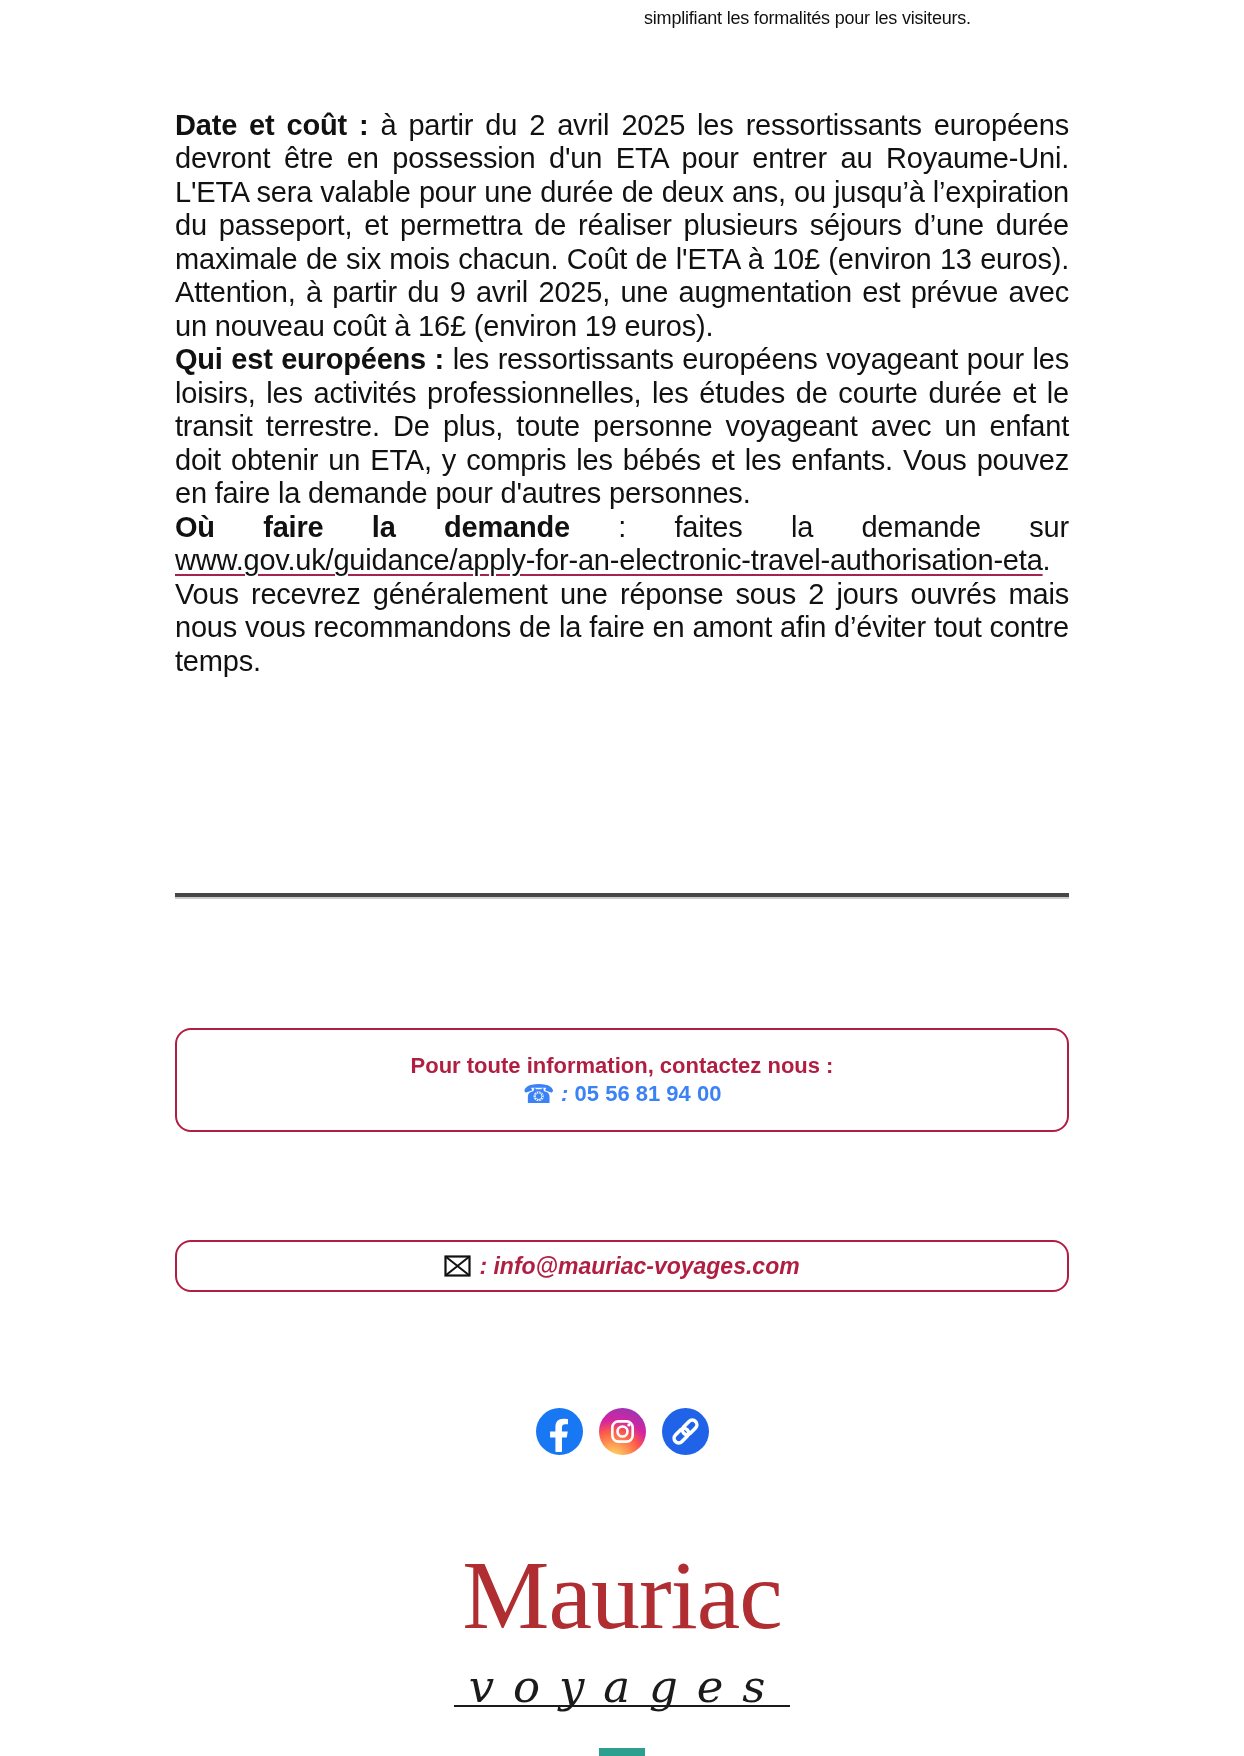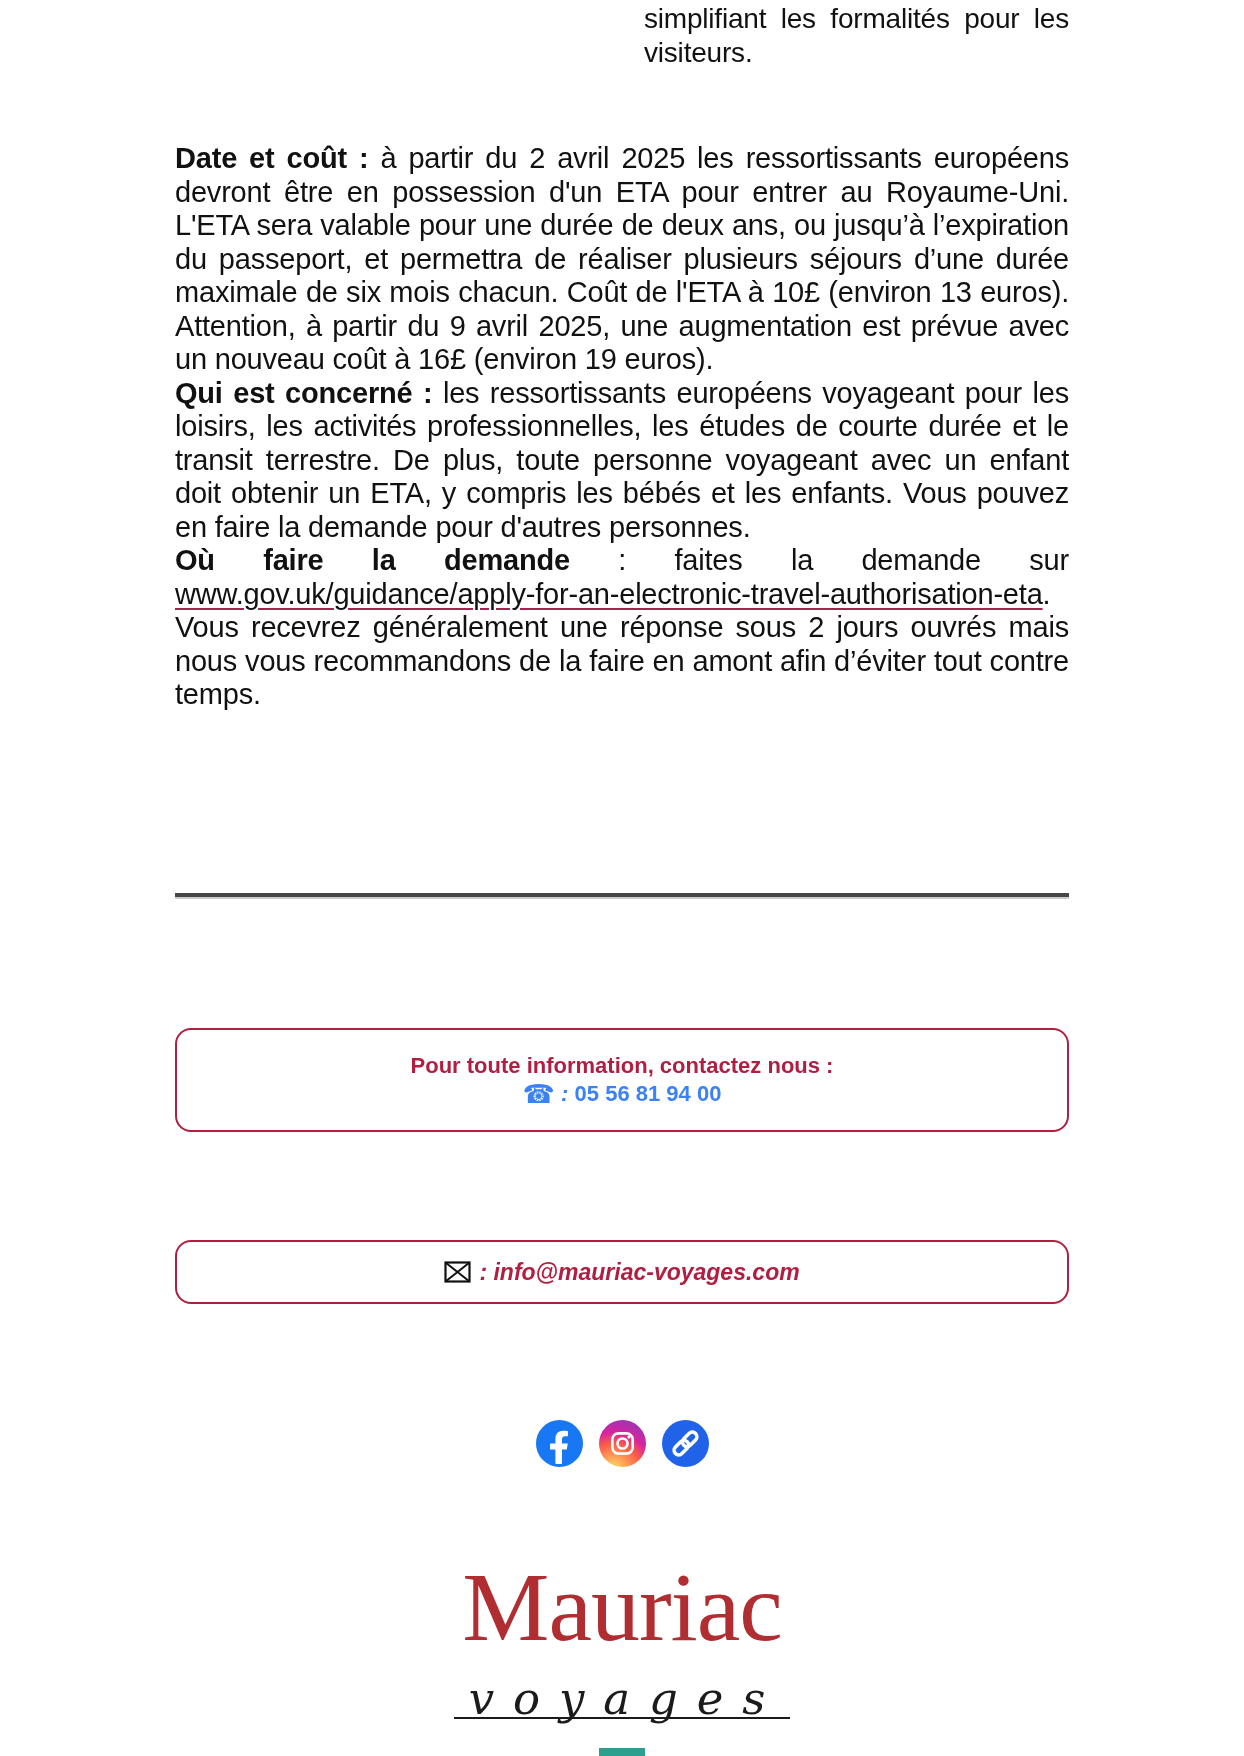--- a/index.html
+++ b/index.html
@@ -11,21 +11,21 @@
     position: relative;
     overflow: hidden;
   }
   .content { width: 894px; margin: 0 auto; padding-top: 2px; }
 
   
   .intro {
     margin-left: 469px;
     width: 425px;
     text-align: justify;
-    font-size: 28px;
+    font-size: 18px;
     line-height: 33.5px;
     letter-spacing: -0.2px;
   }
 
   .paragraphs {
     margin-top: 73px;
     text-align: justify;
     font-size: 29px;
     line-height: 33.5px;
     letter-spacing: -0.2px;
@@ -55,21 +55,21 @@
     align-items: center; justify-content: center;
   }
   .contact-box { margin-top: 129px; height: 104px; }
   .contact-heading {
     color: #b01f42; font-weight: bold; font-size: 22px; line-height: 28px;
   }
   .phone-line { color: #3b82f6; font-weight: bold; font-size: 22px; line-height: 28px; }
   .phone-glyph { font-size: 26px; vertical-align: -2px; font-weight: normal; }
   .sep-italic { font-style: italic; }
 
-  .email-box { margin-top: 108px; height: 64px; }
+  .email-box { margin-top: 108px; height: 52px; }
   .email-line {
     display: flex; align-items: center; gap: 8px;
     font-size: 23px; font-weight: bold; font-style: italic; color: #b01f42;
   }
   .envelope { width: 27px; height: 22px; display: block; }
 
   .social-row {
     margin-top: 116px;
     display: flex; justify-content: center; gap: 16px;
   }
@@ -109,21 +109,21 @@
 </head>
 <body>
 
 <div class="content">
 
   <p class="intro">simplifiant les formalités pour les visiteurs.</p>
 
   <div class="paragraphs">
     <p><b>Date et coût :</b><span> à partir du 2 avril 2025 les ressortissants européens devront être en possession d'un ETA pour entrer au Royaume-Uni. L'ETA sera valable pour une durée de deux ans, ou jusqu’à l’expiration du passeport, et permettra de réaliser plusieurs séjours d’une durée maximale de six mois chacun. Coût de l'ETA à 10£ (environ 13 euros). Attention, à partir du 9 avril 2025, une augmentation est prévue avec un nouveau coût à 16£ (environ 19 euros).</span></p>
 
-    <p><b>Qui est concerné :</b><span> les ressortissants européens voyageant pour les loisirs, les activités professionnelles, les études de courte durée et le transit terrestre. De plus, toute personne voyageant avec un enfant doit obtenir un ETA, y compris les bébés et les enfants. Vous pouvez en faire la demande pour d'autres personnes.</span></p>
+    <p><b>Qui est européens :</b><span> les ressortissants européens voyageant pour les loisirs, les activités professionnelles, les études de courte durée et le transit terrestre. De plus, toute personne voyageant avec un enfant doit obtenir un ETA, y compris les bébés et les enfants. Vous pouvez en faire la demande pour d'autres personnes.</span></p>
 
     <p><b>Où faire la demande</b><span> : faites la demande sur </span><a href="#" class="gov-link">www.gov.uk/guidance/apply-for-an-electronic-travel-authorisation-eta</a><span>. Vous recevrez généralement une réponse sous 2 jours ouvrés mais nous vous recommandons de la faire en amont afin d’éviter tout contre temps.</span></p>
   </div>
 
 </div>
 
 <div class="lower">
 
   <div class="divider"></div>
 

